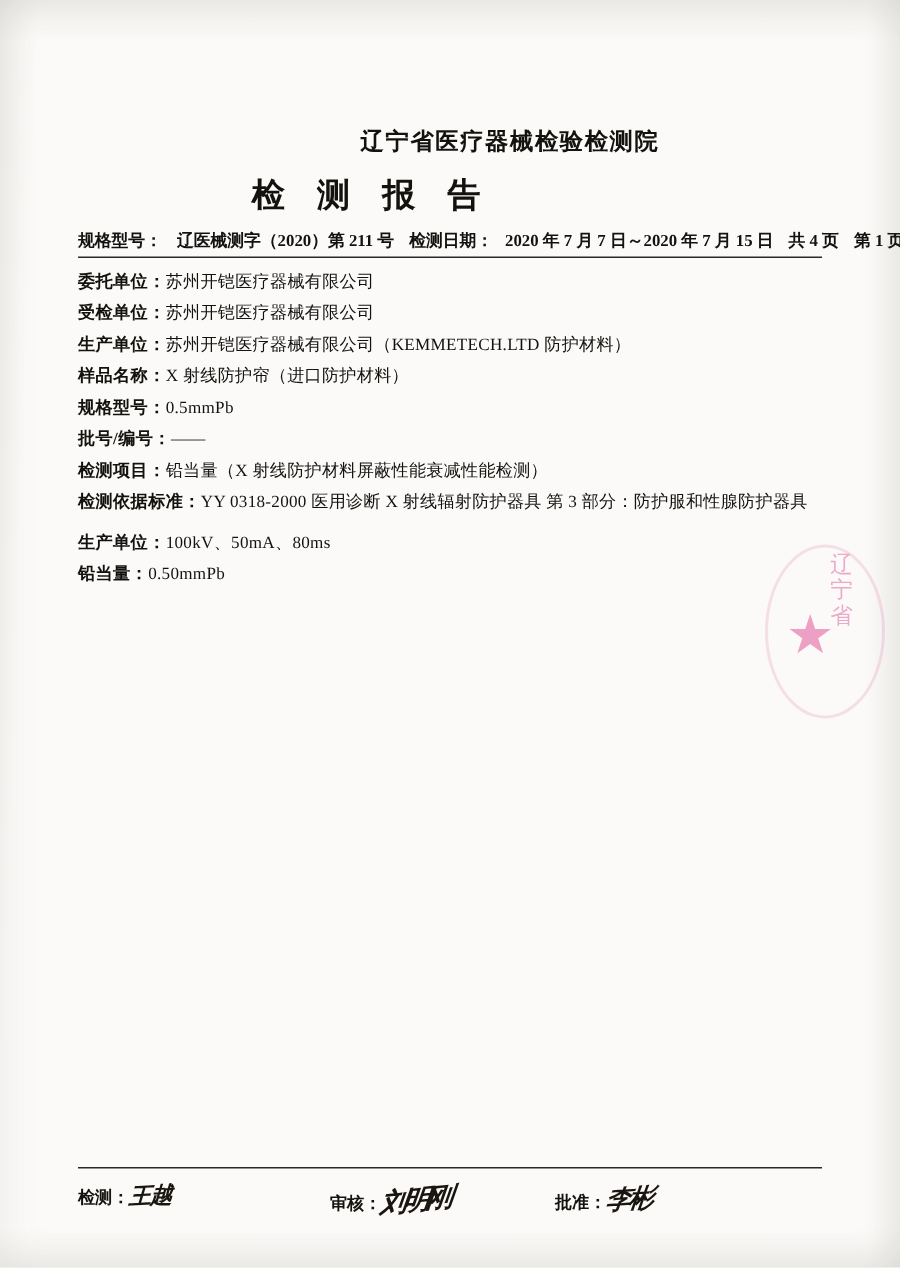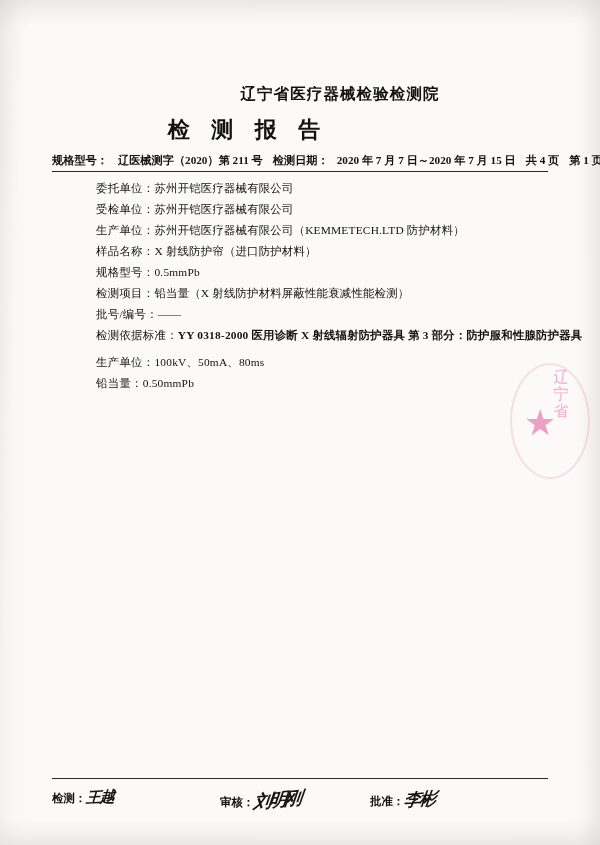--- a/index.html
+++ b/index.html
@@ -75,29 +75,28 @@
     top: 178px;
     left: 52px;
     width: 500px;
   }
   .field-row {
     font-size: 11.4px;
     line-height: 21px;
     white-space: nowrap;
   }
   .field-label {
-    font-weight: normal;
+    font-weight: bold;
     letter-spacing: 0.3px;
-    margin-left: 44px;
   }
   .field-value {
     font-weight: normal;
     letter-spacing: 0.2px;
   }
-  .field-value.bold { font-weight: bold; }
+  .field-value.bold { font-weight: normal; }
 
   .below-rule {
     position: absolute;
     top: 352px;
     left: 52px;
     width: 500px;
   }
 
   
   .seal {
@@ -199,24 +198,24 @@
     <div class="field-row">
       <span class="field-label">生产单位：</span><span class="field-value">苏州开铠医疗器械有限公司（KEMMETECH.LTD 防护材料）</span>
     </div>
     <div class="field-row">
       <span class="field-label">样品名称：</span><span class="field-value">X 射线防护帘（进口防护材料）</span>
     </div>
     <div class="field-row">
       <span class="field-label">规格型号：</span><span class="field-value">0.5mmPb</span>
     </div>
     <div class="field-row">
+      <span class="field-label">批号/编号：</span><span class="field-value">——</span>
+    </div>
+    <div class="field-row">
       <span class="field-label">检测项目：</span><span class="field-value">铅当量（X 射线防护材料屏蔽性能衰减性能检测）</span>
-    </div>
-    <div class="field-row">
-      <span class="field-label">批号/编号：</span><span class="field-value">——</span>
     </div>
     <div class="field-row">
       <span class="field-label">检测依据标准：</span><span class="field-value bold">YY 0318-2000 医用诊断 X 射线辐射防护器具 第 3 部分：防护服和性腺防护器具</span>
     </div>
   </div>
 
   <div class="below-rule">
     <div class="field-row">
       <span class="field-label">生产单位：</span><span class="field-value">100kV、50mA、80ms</span>
     </div>

